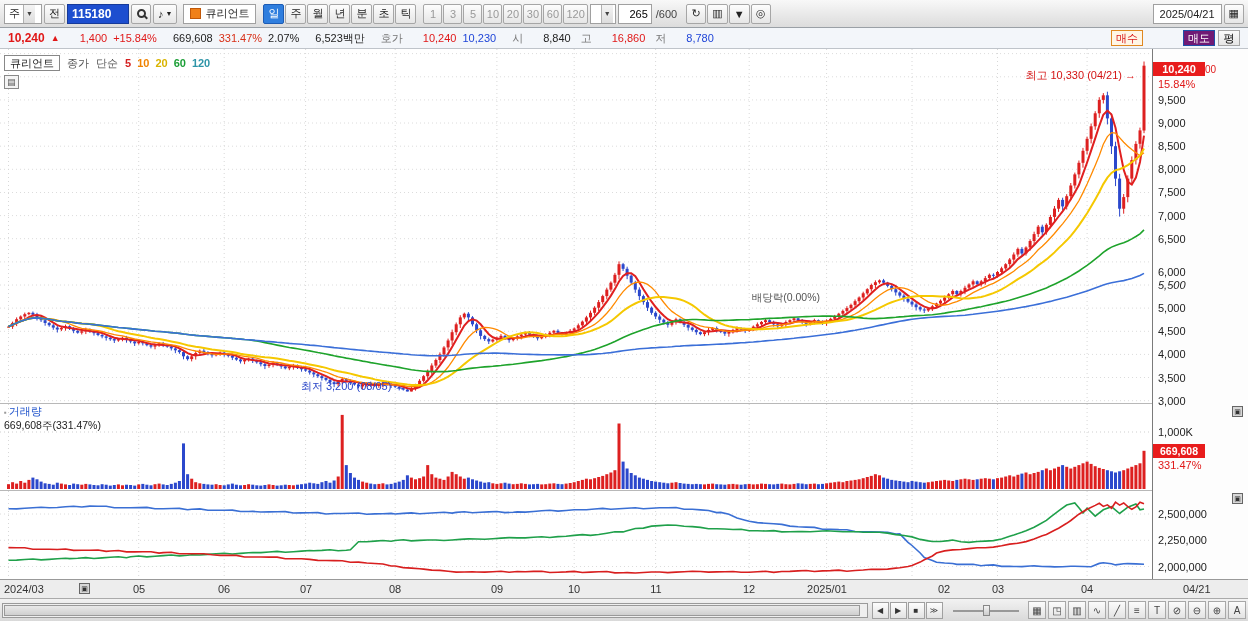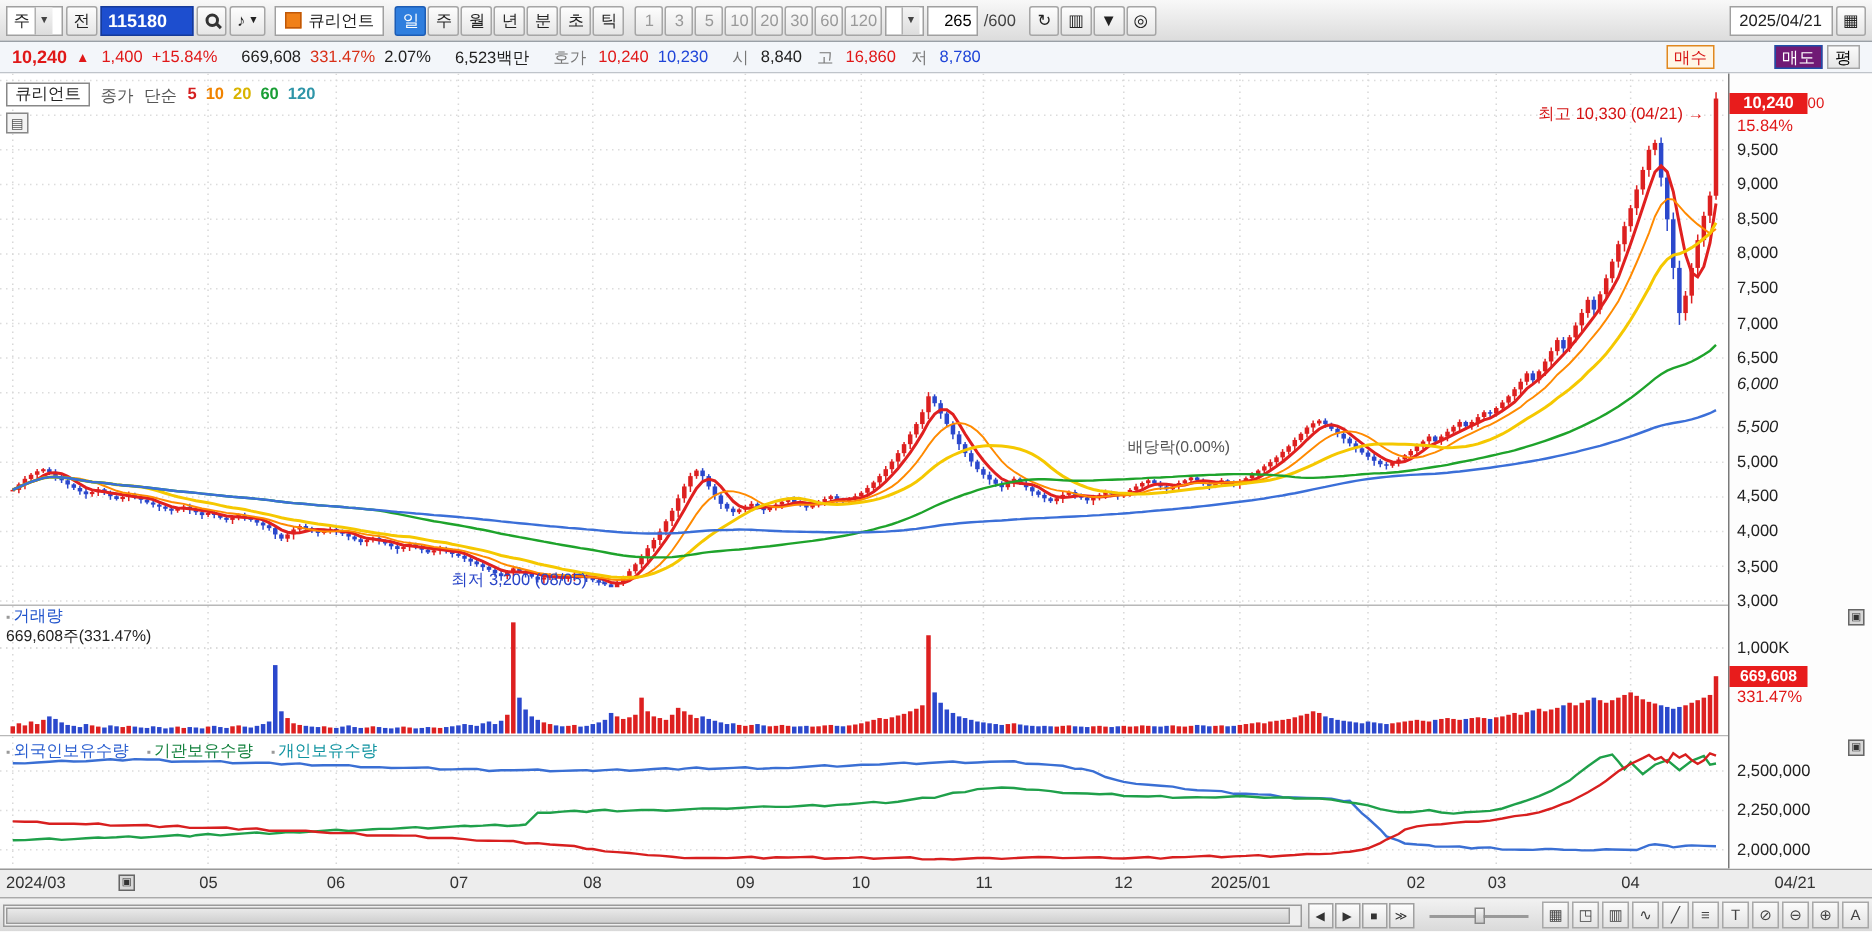--- a/index.html
+++ b/index.html
@@ -21,21 +21,21 @@
   .stockicon{width:11px;height:11px;background:#f08018;border:1px solid #c05808;display:inline-block;}
   .grp{display:flex;gap:1px;margin-left:5px;}
   .cnt{width:34px;height:20px;border:1px solid #a0a0a0;font-size:11px;padding:0 3px;text-align:right;font-family:inherit;}
   .slash{color:#444;margin:0 2px;}
   .datebox{height:20px;border:1px solid #a0a0a0;background:#fff;display:flex;align-items:center;padding:0 6px;margin-left:auto;}
 
   
   .infobar{position:absolute;left:0;top:28px;width:1248px;height:21px;background:#f3f6fa;border-bottom:1px solid #bfc4ca;display:flex;align-items:center;font-size:11px;padding:0 8px;}
   .red{color:#e01818;}.blue{color:#1f45d8;}.gray{color:#777;}.dark{color:#222;}.red2{color:#d83018;}
   .iprice{font-size:12px;font-weight:bold;}
-  .ml4{margin-left:8px;}.ml6{margin-left:6px;}.ml10{margin-left:10px;}.ml16{margin-left:16px;}
+  .ml4{margin-left:20px;}.ml6{margin-left:6px;}.ml10{margin-left:10px;}.ml16{margin-left:16px;}
   .ibtn{height:16px;min-width:30px;border:1px solid #a6a6a6;font-size:11px;display:flex;align-items:center;justify-content:center;padding:0 4px;margin-left:3px;background:linear-gradient(#fbfbfb,#e6e6e6);}
   .ibtn.buy{background:#fff6e6;border-color:#e08820;color:#d81818;}
   .ibtn.sell{background:#701a75;border-color:#1d4fa8;color:#fff;margin-left:40px;}
   .spacer{flex:1;}
 
   
   .plot-main{position:absolute;left:0;top:49px;width:1152px;height:354px;background:#fff;}
   .sep1{position:absolute;left:0;top:403px;width:1248px;height:1px;background:#b8b8b8;}
   .plot-vol{position:absolute;left:0;top:404px;width:1152px;height:86px;background:#fff;}
   .sep2{position:absolute;left:0;top:490px;width:1248px;height:1px;background:#b8b8b8;}
@@ -1103,25 +1103,20 @@
         <line x1="912.0" x2="912.0" y1="0" y2="88" stroke="#d8d8d8" stroke-dasharray="1,3"></line>
         <line x1="997.5" x2="997.5" y1="0" y2="88" stroke="#d8d8d8" stroke-dasharray="1,3"></line>
         <line x1="1087.1" x2="1087.1" y1="0" y2="88" stroke="#d8d8d8" stroke-dasharray="1,3"></line>
         <line x1="0" x2="1152" y1="23.0" y2="23.0" stroke="#dcdcdc" stroke-dasharray="1,3"></line>
         <line x1="0" x2="1152" y1="49.3" y2="49.3" stroke="#dcdcdc" stroke-dasharray="1,3"></line>
         <line x1="0" x2="1152" y1="75.5" y2="75.5" stroke="#dcdcdc" stroke-dasharray="1,3"></line>
         <polyline points="8.5,17.8 16.6,17.9 24.8,17.3 32.9,16.8 41.1,16.2 49.2,16.7 57.3,16.5 65.5,15.8 73.6,15.2 81.8,16.0 89.9,15.1 98.0,15.3 106.2,15.3 114.3,16.8 122.5,16.7 130.6,16.7 138.7,16.6 146.9,16.4 155.0,17.8 163.2,17.7 171.3,17.5 179.4,17.4 187.6,18.7 191.7,18.3 199.8,17.9 207.9,19.3 216.1,19.2 224.2,19.2 232.4,19.1 240.5,20.5 248.6,20.5 252.7,20.4 260.8,21.0 269.0,20.9 277.1,20.8 285.3,20.6 293.4,22.0 301.5,21.9 309.7,21.7 317.8,21.6 326.0,23.0 334.1,22.5 342.2,22.5 350.4,22.3 358.5,22.0 366.7,23.2 374.8,22.9 382.9,22.7 391.1,22.4 395.2,23.0 403.3,22.4 411.4,21.9 419.6,22.8 427.7,22.3 435.9,21.7 444.0,21.2 452.1,22.1 456.2,21.4 464.3,20.7 472.5,21.7 480.6,21.3 488.8,20.9 496.9,20.5 505.0,21.6 513.2,21.2 517.3,20.9 525.4,21.1 533.5,20.5 541.7,19.8 549.8,19.2 558.0,20.1 566.1,19.5 574.2,18.8 578.3,18.8 586.4,18.7 594.6,18.0 602.7,17.4 610.9,18.3 619.0,17.7 627.1,17.2 635.3,16.7 643.4,17.7 651.6,17.3 659.7,16.8 667.8,16.7 676.0,16.5 684.1,18.2 692.3,18.3 700.4,18.9 708.5,19.5 716.7,21.6 720.8,21.4 728.9,23.3 737.0,27.0 745.2,29.2 749.2,30.3 757.4,31.6 765.5,32.2 773.7,32.8 781.8,33.4 789.9,35.1 798.1,35.8 806.2,36.1 814.4,36.4 822.5,38.2 830.6,38.2 838.8,38.6 846.9,38.8 855.1,40.5 863.2,40.7 871.3,40.9 879.5,41.1 887.6,41.4 895.8,43.1 899.8,42.9 908.0,51.3 912.0,54.5 920.2,62.0 924.3,66.6 932.4,69.4 936.5,71.3 944.6,72.0 952.7,72.5 956.8,73.4 965.0,73.4 973.1,73.3 981.2,74.7 985.3,74.2 993.4,73.9 1001.6,75.4 1009.7,75.4 1013.8,75.5 1021.9,75.6 1030.1,75.0 1034.1,74.9 1042.3,75.5 1050.4,75.6 1054.5,75.9 1062.6,75.8 1070.8,75.2 1074.8,75.3 1083.0,75.5 1091.1,75.7 1099.3,72.4 1103.3,71.8 1111.5,72.8 1115.5,73.9 1123.7,72.8 1127.8,72.6 1135.9,72.9 1144.0,73.2" fill="none" stroke="#3a6fd4" stroke-width="1.6"></polyline>
         <polyline points="8.5,69.2 16.6,69.1 24.8,68.5 32.9,68.0 41.1,68.9 49.2,68.4 57.3,67.8 65.5,67.3 69.6,67.6 77.7,67.2 85.8,66.6 94.0,67.5 102.1,66.9 110.3,66.3 118.4,65.7 126.5,66.7 130.6,65.8 138.7,65.0 146.9,65.9 155.0,65.2 163.2,64.6 171.3,64.0 179.4,64.9 187.6,64.2 191.7,63.7 199.8,64.0 207.9,63.4 216.1,62.8 224.2,62.2 232.4,63.0 240.5,62.4 248.6,61.8 252.7,61.6 260.8,61.6 269.0,61.0 277.1,60.4 285.3,61.3 293.4,60.7 301.5,60.1 309.7,59.5 313.8,59.8 321.9,59.4 330.0,58.8 338.2,59.7 346.3,59.2 350.4,58.7 358.5,50.8 366.7,50.8 374.8,50.1 382.9,49.5 391.1,50.3 395.2,49.5 403.3,48.8 411.4,49.9 419.6,49.4 427.7,49.0 435.9,49.0 444.0,49.5 452.1,49.0 460.3,48.4 468.4,47.9 476.6,48.0 484.7,48.2 492.8,47.7 501.0,47.1 509.1,46.6 517.3,46.9 525.4,46.9 533.5,46.3 541.7,45.7 549.8,46.5 558.0,45.6 566.1,45.2 574.2,44.4 582.4,43.6 590.5,44.4 598.7,43.5 606.8,42.2 614.9,40.8 623.1,40.9 627.1,39.8 635.3,37.5 643.4,37.1 651.6,35.1 659.7,34.6 667.8,34.0 676.0,34.3 684.1,35.3 692.3,35.6 700.4,36.4 708.5,37.7 716.7,37.8 724.8,38.0 733.0,38.5 741.1,38.2 749.2,39.7 757.4,39.8 765.5,40.0 773.7,39.6 781.8,40.9 789.9,40.7 798.1,40.5 802.2,40.6 810.3,40.7 818.4,40.2 826.6,39.7 834.7,40.2 842.9,40.8 851.0,40.7 859.1,40.7 863.2,41.3 871.3,41.3 879.5,41.3 887.6,42.1 895.8,43.6 903.9,44.5 912.0,45.9 920.2,48.4 928.3,49.9 932.4,50.5 940.5,50.5 948.7,49.6 952.7,49.0 960.9,50.7 969.0,51.4 977.2,50.5 985.3,50.1 993.4,49.6 1001.6,48.0 1009.7,45.2 1013.8,44.0 1021.9,41.3 1026.0,39.8 1034.1,36.3 1038.2,34.0 1046.4,29.4 1050.4,26.1 1058.6,19.8 1066.7,14.1 1074.8,12.0 1078.9,16.7 1083.0,21.9 1087.1,17.2 1095.2,25.1 1103.3,18.8 1111.5,15.7 1119.6,22.5 1127.8,16.2 1135.9,13.0 1140.0,18.8 1144.0,18.0" fill="none" stroke="#1fa04a" stroke-width="1.6"></polyline>
         <polyline points="8.5,56.6 16.6,56.8 24.8,56.8 32.9,58.2 41.1,58.2 49.2,58.2 57.3,58.5 65.5,58.0 73.6,59.4 81.8,59.3 89.9,59.2 98.0,59.0 106.2,60.4 110.3,60.0 118.4,59.5 126.5,60.9 134.7,60.9 142.8,60.8 151.0,60.7 159.1,62.1 163.2,61.6 171.3,61.3 179.4,62.8 187.6,62.8 195.7,62.8 203.9,62.8 212.0,63.7 220.1,64.4 228.3,64.4 236.4,64.4 244.6,66.0 252.7,66.0 260.8,66.0 269.0,66.1 277.1,66.1 285.3,67.7 293.4,67.7 301.5,67.7 309.7,68.4 317.8,69.4 326.0,69.5 334.1,69.6 342.2,69.7 350.4,71.3 358.5,71.1 366.7,72.0 374.8,72.5 382.9,73.0 391.1,75.0 395.2,75.0 403.3,76.6 411.4,77.1 419.6,77.7 423.6,78.1 431.8,79.1 439.9,79.4 448.1,80.2 456.2,81.1 464.3,81.0 472.5,80.9 476.6,81.0 484.7,81.1 492.8,80.7 501.0,80.2 509.1,81.3 517.3,80.5 525.4,80.7 533.5,80.4 541.7,80.2 549.8,81.5 558.0,81.2 566.1,80.9 574.2,80.4 582.4,81.5 590.5,81.1 598.7,80.8 606.8,80.5 614.9,81.9 623.1,81.8 627.1,81.6 635.3,82.0 643.4,81.5 651.6,81.0 659.7,81.0 667.8,81.6 676.0,81.1 684.1,80.7 692.3,80.3 700.4,80.5 708.5,81.1 716.7,80.9 724.8,80.7 733.0,80.5 741.1,81.2 749.2,81.3 757.4,80.8 765.5,80.3 773.7,81.4 781.8,80.5 789.9,80.4 798.1,79.9 806.2,79.5 814.4,80.5 822.5,79.9 830.6,79.6 838.8,79.1 846.9,80.2 855.1,79.5 863.2,79.0 871.3,78.3 879.5,78.4 887.6,78.1 895.8,77.1 899.8,76.8 908.0,75.5 912.0,74.5 920.2,71.1 924.3,68.7 932.4,65.0 936.5,62.1 944.6,59.9 952.7,58.9 960.9,58.5 969.0,57.6 977.2,56.8 985.3,56.8 993.4,56.1 1001.6,54.7 1009.7,53.1 1017.9,52.2 1026.0,50.6 1034.1,48.0 1042.3,44.7 1046.4,43.5 1054.5,39.3 1058.6,37.2 1066.7,32.3 1070.8,29.5 1078.9,23.2 1087.1,18.3 1095.2,14.4 1099.3,12.3 1103.3,15.4 1107.4,13.8 1111.5,17.2 1115.5,11.2 1119.6,14.1 1123.7,12.0 1127.8,15.7 1131.8,18.3 1135.9,15.9 1140.0,11.2 1144.0,12.7" fill="none" stroke="#d81f1f" stroke-width="1.6"></polyline>
       </svg>
-    <div class="own-legend" id="own-legend">
-        <span><span class="bullet">▪</span><span style="color: rgb(43, 95, 208);">외국인보유수량</span></span>
-        <span><span class="bullet">▪</span><span style="color: rgb(19, 129, 61);">기관보유수량</span></span>
-        <span><span class="bullet">▪</span><span style="color: rgb(15, 147, 160);">개인보유수량</span></span>
-      </div>
   </div>
 
   <div class="xaxis" id="xaxis">
     <span class="lastdate">04/21</span>
     <span class="xpbtn pbtn" style="position:absolute">▣</span>
   <div class="xlabel" style="left: 4px;">2024/03</div>
       <div class="xlabel" style="left: 139px; transform: translateX(-50%);">05</div>
       <div class="xlabel" style="left: 224px; transform: translateX(-50%);">06</div>
       <div class="xlabel" style="left: 306px; transform: translateX(-50%);">07</div>
       <div class="xlabel" style="left: 395px; transform: translateX(-50%);">08</div>
@@ -1140,21 +1135,21 @@
     <div class="ptag">10,240</div>
     <div class="ppct">15.84%</div>
     <div id="price-axis-labels">
         <div class="axis-label" style="top: 45px;">9,500</div>
         <div class="axis-label" style="top: 68px;">9,000</div>
         <div class="axis-label" style="top: 91px;">8,500</div>
         <div class="axis-label" style="top: 114px;">8,000</div>
         <div class="axis-label" style="top: 137px;">7,500</div>
         <div class="axis-label" style="top: 161px;">7,000</div>
         <div class="axis-label" style="top: 184px;">6,500</div>
-        <div class="axis-label" style="top: 201px; font-style: italic;">6,000</div>
+        <div class="axis-label" style="top: 217px;">6,000</div>
         <div class="axis-label" style="top: 230px; font-style: italic;">5,500</div>
         <div class="axis-label" style="top: 253px;">5,000</div>
         <div class="axis-label" style="top: 276px;">4,500</div>
         <div class="axis-label" style="top: 299px;">4,000</div>
         <div class="axis-label" style="top: 323px;">3,500</div>
         <div class="axis-label" style="top: 346px;">3,000</div>
       </div>
     <div class="vlabel">1,000K</div>
     <div class="vtag">669,608</div>
     <div class="vpct">331.47%</div>

